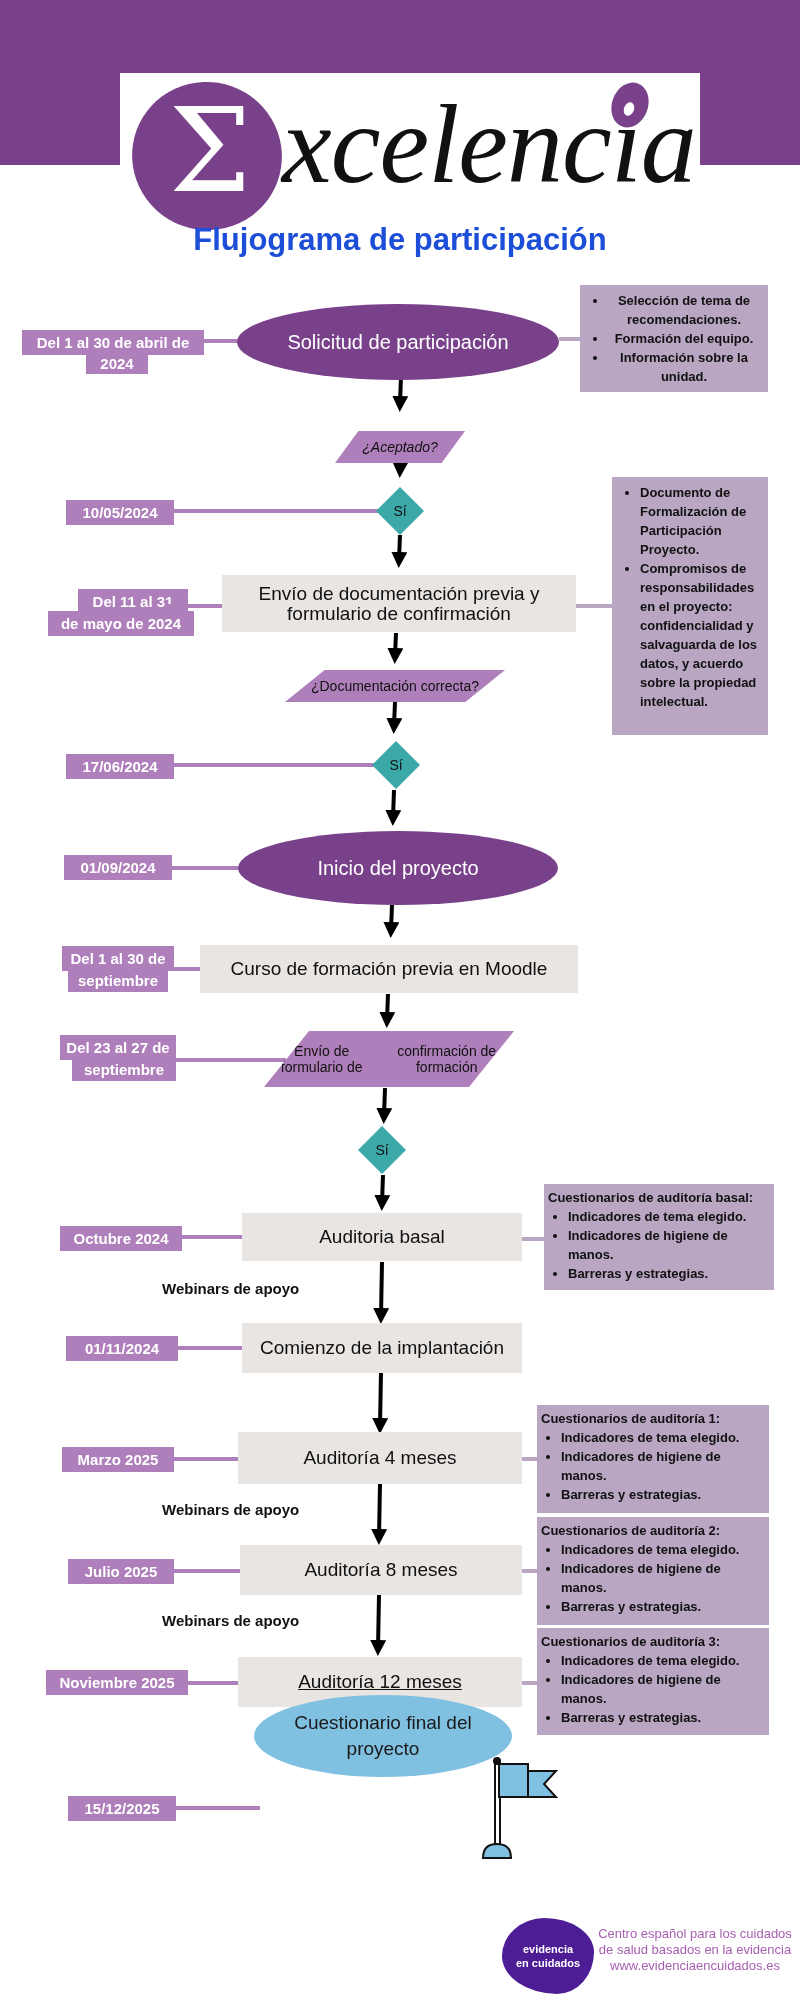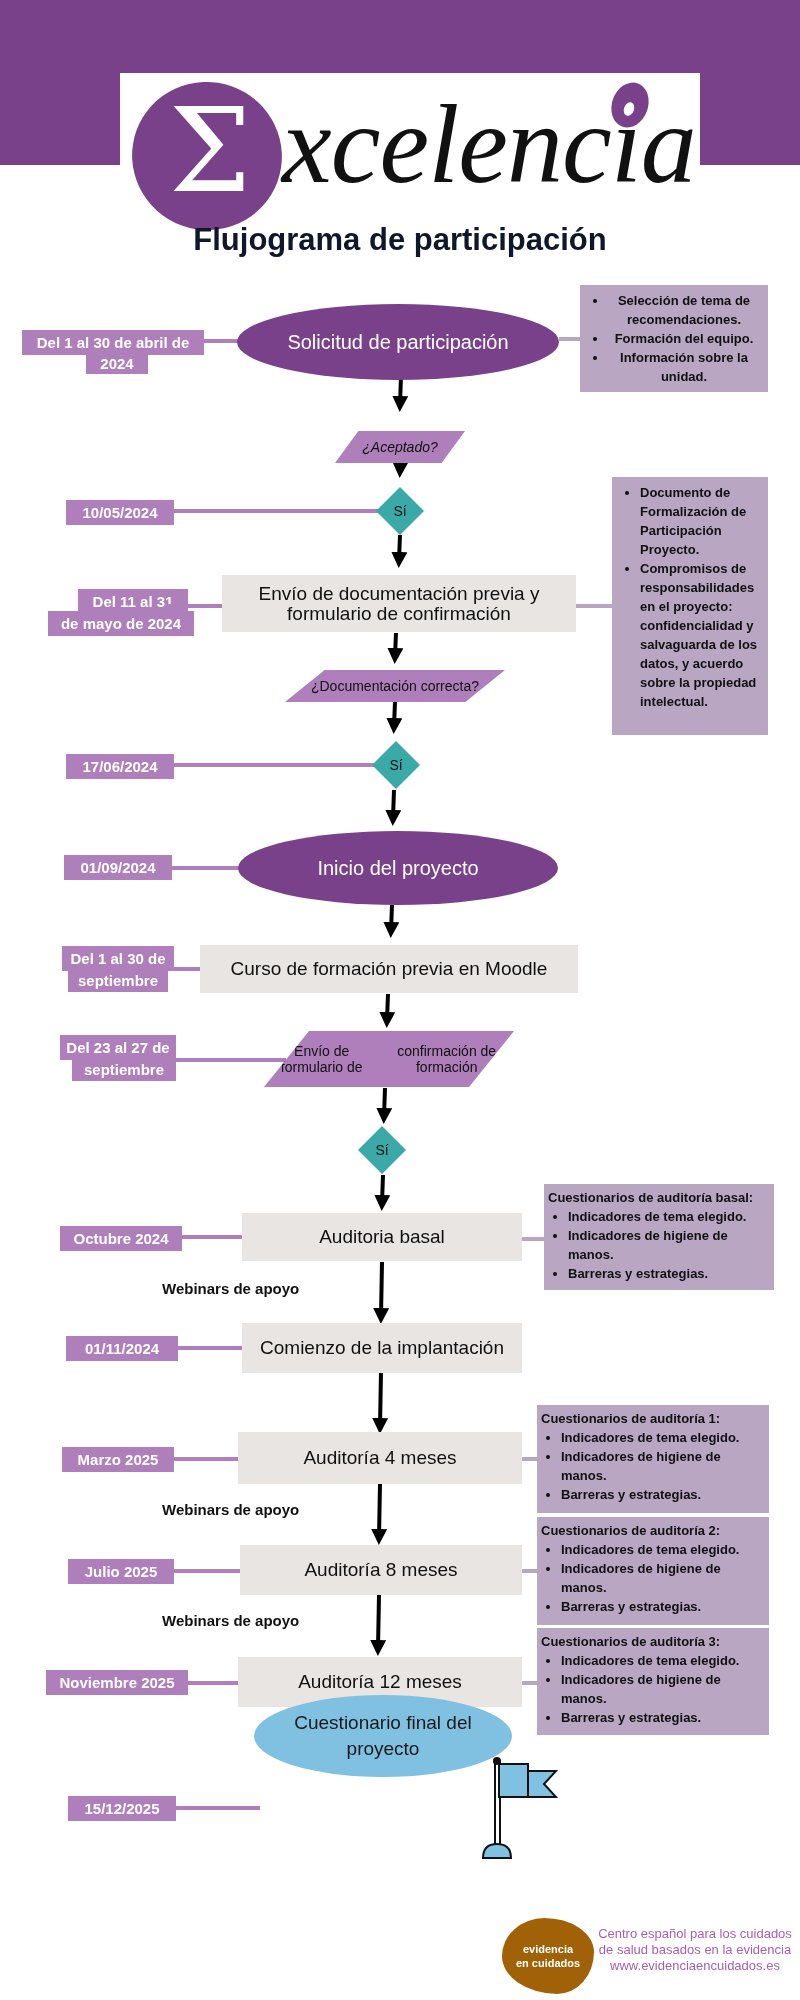--- a/index.html
+++ b/index.html
@@ -5,38 +5,38 @@
   html,body{margin:0;padding:0;}
   body{width:800px;height:2000px;position:relative;background:#ffffff;overflow:hidden;font-family:"Liberation Sans",sans-serif;}
   .abs{position:absolute;}
   .topband{left:0;top:0;width:800px;height:165px;background:#7a418b;}
   .logo-box{left:120px;top:73px;width:580px;height:160px;background:#ffffff;}
   .logo-sigma-bg{left:132px;top:82px;width:150px;height:148px;border-radius:50%;background:#7a418b;transform:rotate(20deg);}
   .logo-sigma{left:150px;top:86px;width:120px;height:130px;color:#ffffff;font-family:"DejaVu Serif",serif;font-size:116px;line-height:130px;text-align:center;}
   .logo-word{left:282px;top:84px;font-family:"Liberation Serif",serif;font-style:italic;font-size:112px;line-height:120px;color:#111111;letter-spacing:-1px;}
   .logo-dot{left:612px;top:82px;width:36px;height:46px;border-radius:50%;background:#7a418b;transform:rotate(20deg);}
   .logo-dot-inner{left:624px;top:102px;width:10px;height:14px;border-radius:50%;background:#ffffff;transform:rotate(20deg);}
-  .title{left:0;top:222px;width:800px;text-align:center;font-weight:bold;font-size:31px;color:#0f172a;}
+  .title{left:0;top:222px;width:800px;text-align:center;font-weight:bold;font-size:31px;color:#1d4ed8;}
   .date{background:#ae7fba;color:#ffffff;font-weight:bold;font-size:15px;line-height:21px;text-align:center;padding:2px 6px;}
   .conn{height:4px;background:#ae7fba;}
   .conn-r{height:4px;background:#b8a6c2;}
   .ellipse{border-radius:50%;background:#7a418b;color:#ffffff;display:flex;align-items:center;justify-content:center;text-align:center;font-size:20px;}
   .rect{background:#e8e5e3;color:#111111;display:flex;align-items:center;justify-content:center;text-align:center;font-size:19px;line-height:20px;}
   .para{background:#ae7fba;color:#111111;display:flex;align-items:center;justify-content:center;text-align:center;font-size:14px;line-height:16px;clip-path:polygon(18% 0,100% 0,82% 100%,0 100%);}
   .diamond{width:48px;height:48px;display:flex;align-items:center;justify-content:center;}
   .diamond::before{content:"";position:absolute;left:0;top:0;width:100%;height:100%;background:#3aa9a8;clip-path:polygon(50% 0,100% 50%,50% 100%,0 50%);}
   .diamond span{position:relative;font-size:14px;color:#111111;}
   .note{background:#b8a6c2;color:#111111;font-weight:bold;font-size:13px;line-height:19px;padding:6px 8px;box-sizing:border-box;}
   .note ul{margin:0;padding-left:20px;}
   .note li{margin:0;}
   .note .head{margin:0;}
   .webinar{font-weight:bold;font-size:15px;color:#111111;}
   svg.arrows{left:0;top:0;}
   .final{background:#80c0e0;color:#1a1a1a;}
-  .footer-blob{left:502px;top:1918px;width:92px;height:76px;background:#a16207;border-radius:46% 54% 40% 60% / 50% 45% 55% 50%;color:#ffffff;font-weight:bold;font-size:11px;line-height:14px;display:flex;align-items:center;justify-content:center;text-align:center;}
+  .footer-blob{left:502px;top:1918px;width:92px;height:76px;background:#4c1d95;border-radius:46% 54% 40% 60% / 50% 45% 55% 50%;color:#ffffff;font-weight:bold;font-size:11px;line-height:14px;display:flex;align-items:center;justify-content:center;text-align:center;}
   .footer-text{left:590px;top:1926px;width:210px;color:#a760b0;font-size:13px;line-height:16px;text-align:center;}
 </style>
 </head>
 <body>
 
 <div class="abs topband"></div>
 <div class="abs logo-box"></div>
 <div class="abs logo-sigma-bg"></div>
 <div class="abs logo-sigma">Σ</div>
 <div class="abs logo-word">xcelencia</div>
@@ -177,21 +177,21 @@
   <ul>
     <li>Indicadores de tema elegido.</li>
     <li>Indicadores de higiene de manos.</li>
     <li>Barreras y estrategias.</li>
   </ul>
 </div>
 <div class="abs webinar" style="left:162px;top:1612px;">Webinars de apoyo</div>
 
 <div class="abs date" style="left:46px;top:1670px;width:130px;">Noviembre 2025</div>
 <div class="abs conn" style="left:186px;top:1681px;width:56px;"></div>
-<div class="abs rect" style="left:238px;top:1657px;width:284px;height:50px;">Auditoría 12 meses</div>
+<div class="abs rect" style="left:238px;top:1657px;width:284px;height:50px;text-decoration:underline;">Auditoría 12 meses</div>
 <div class="abs conn-r" style="left:522px;top:1681px;width:16px;"></div>
 <div class="abs note" style="left:537px;top:1628px;width:232px;height:107px;padding:4px 4px;">
   <div class="head">Cuestionarios de auditoría 3:</div>
   <ul>
     <li>Indicadores de tema elegido.</li>
     <li>Indicadores de higiene de manos.</li>
     <li>Barreras y estrategias.</li>
   </ul>
 </div>
 

